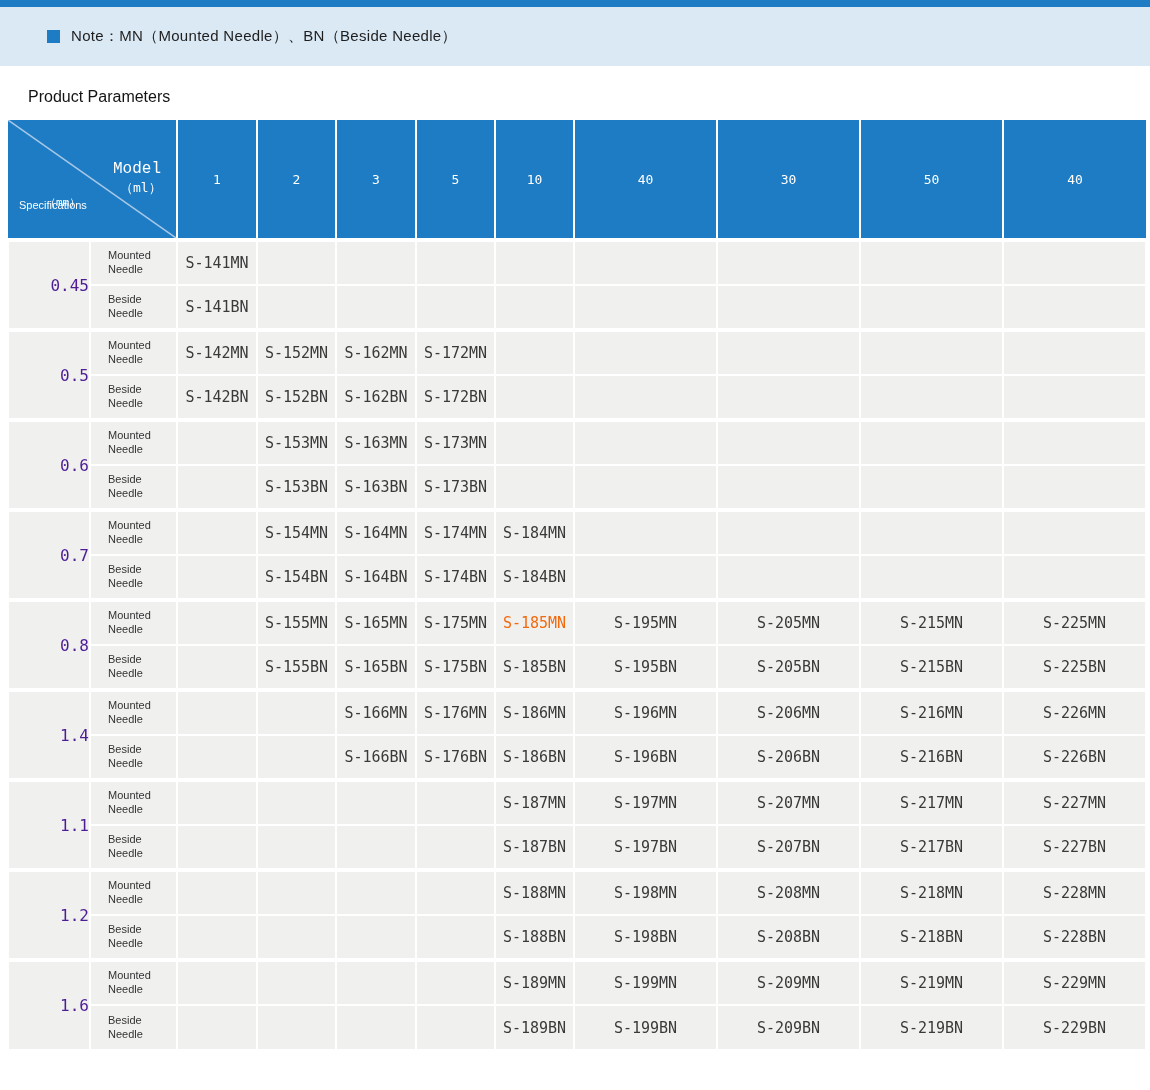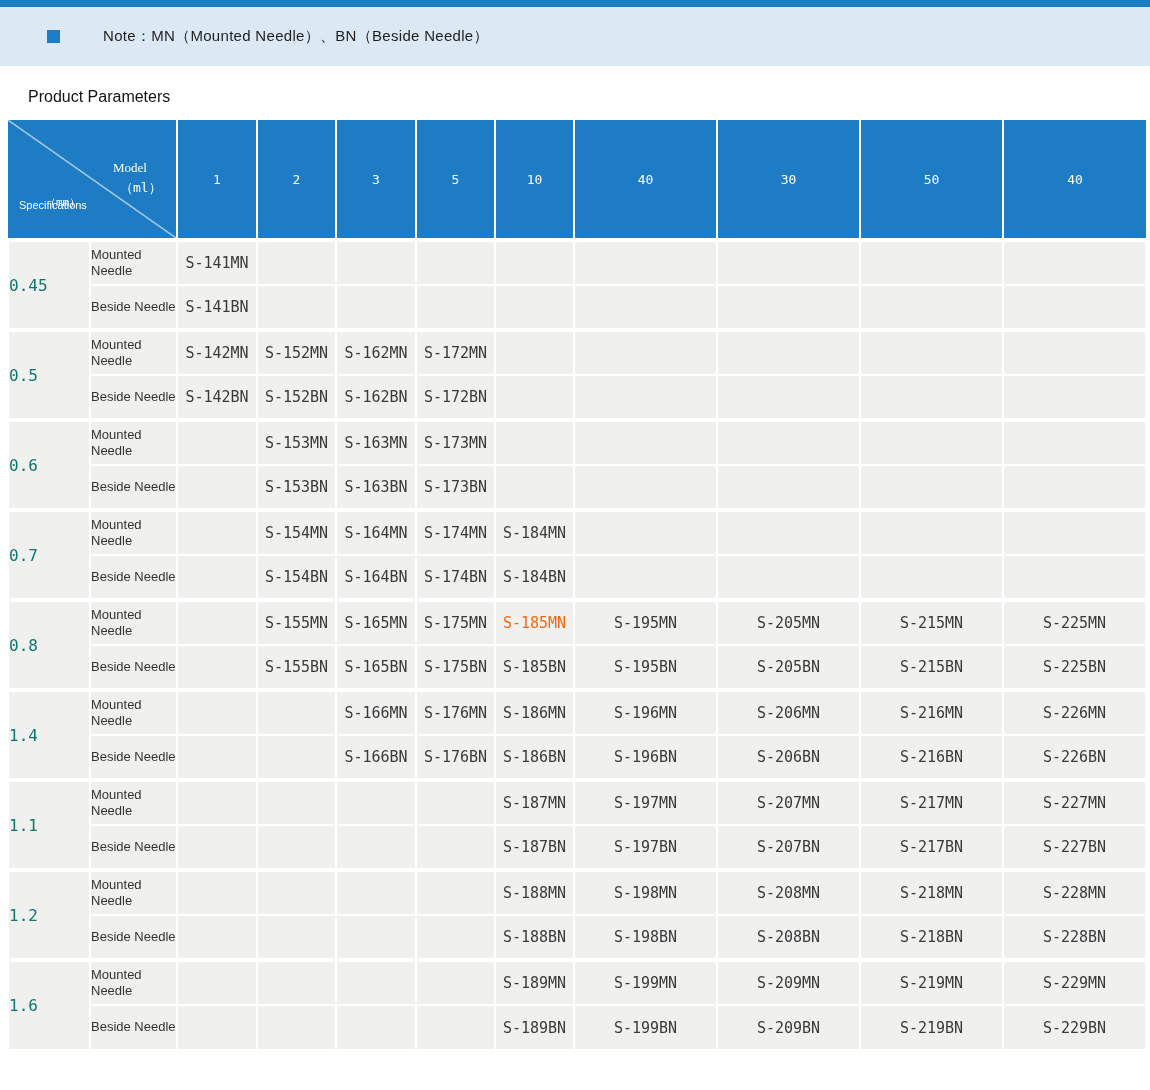--- a/index.html
+++ b/index.html
@@ -11,54 +11,54 @@
   }
   *{box-sizing:border-box;}
   html,body{margin:0;padding:0;}
   body{
     width:1150px;height:1090px;background:#ffffff;overflow:hidden;
     font-family:"Liberation Sans", sans-serif;
   }
   .top-bar{height:7px;background:var(--accent);}
   .note-band{
     height:59px;background:var(--note-bg);
-    display:flex;align-items:center;padding-left:47px;gap:32px;
+    display:flex;align-items:center;padding-left:47px;
   }
   .bullet{width:13px;height:13px;background:var(--accent);display:inline-block;margin-right:11px;flex:0 0 auto;}
   .note-text{font-size:15px;color:#1e1e1e;letter-spacing:.3px;}
   .section-title{margin:22px 0 12px 28px;font-size:16px;color:#141414;}
   table.product-table{
     border-collapse:collapse;table-layout:fixed;
     margin:14px 0 0 7px;width:1138px;
   }
   thead tr{height:120px;}
   thead th{
     background:var(--accent);border-left:2px solid #fff;
     color:#fff;font-weight:normal;font-size:13px;
     font-family:"DejaVu Sans Mono", monospace;
     padding:0;text-align:center;
   }
   thead th:first-child{border-left:none;}
   th.corner{position:relative;}
   th.corner svg{position:absolute;left:0;top:0;width:100%;height:100%;display:block;}
   th.corner .lbl{position:absolute;color:#fff;white-space:nowrap;}
-  .c-model{left:105px;top:40px;font-family:Liberation Serif, serif;font-size:13px;}
+  .c-model{left:105px;top:40px;font-family:Liberation Mono, monospace;font-size:16px;}
   .c-ml{left:112px;top:59px;font-family:"DejaVu Sans Mono", monospace;font-size:13px;text-align:center;}
   .c-mm{left:37px;top:59px;font-family:"DejaVu Sans Mono", monospace;font-size:11px;margin-top:16px;}
   .c-spec{left:11px;top:79px;font-family:"Liberation Sans", sans-serif;font-size:11px;}
   tbody tr{height:45px;}
   tbody td{background:var(--cell-bg);border:2px solid #fff;padding:0;}
   tbody tr.group-start td{border-top:4px solid #fff;}
   td.spec{
-    font-family:"DejaVu Sans Mono", monospace;font-size:16px;color:#0f766e;
-    text-align:left;
+    font-family:"DejaVu Sans Mono", monospace;font-size:16px;color:#4c1d95;
+    text-align:right;
   }
   td.ntype{
-    font-size:13px;color:#333;text-align:left;
-    line-height:1.25;
+    font-size:11px;color:#333;text-align:left;
+    padding-left:17px;line-height:1.25;
   }
   td.model{
     font-family:"DejaVu Sans Mono", monospace;font-size:15px;color:var(--ink);
     text-align:center;
   }
   td.model.hl{color:var(--hl);}
 </style>
 </head>
 <body>
 

